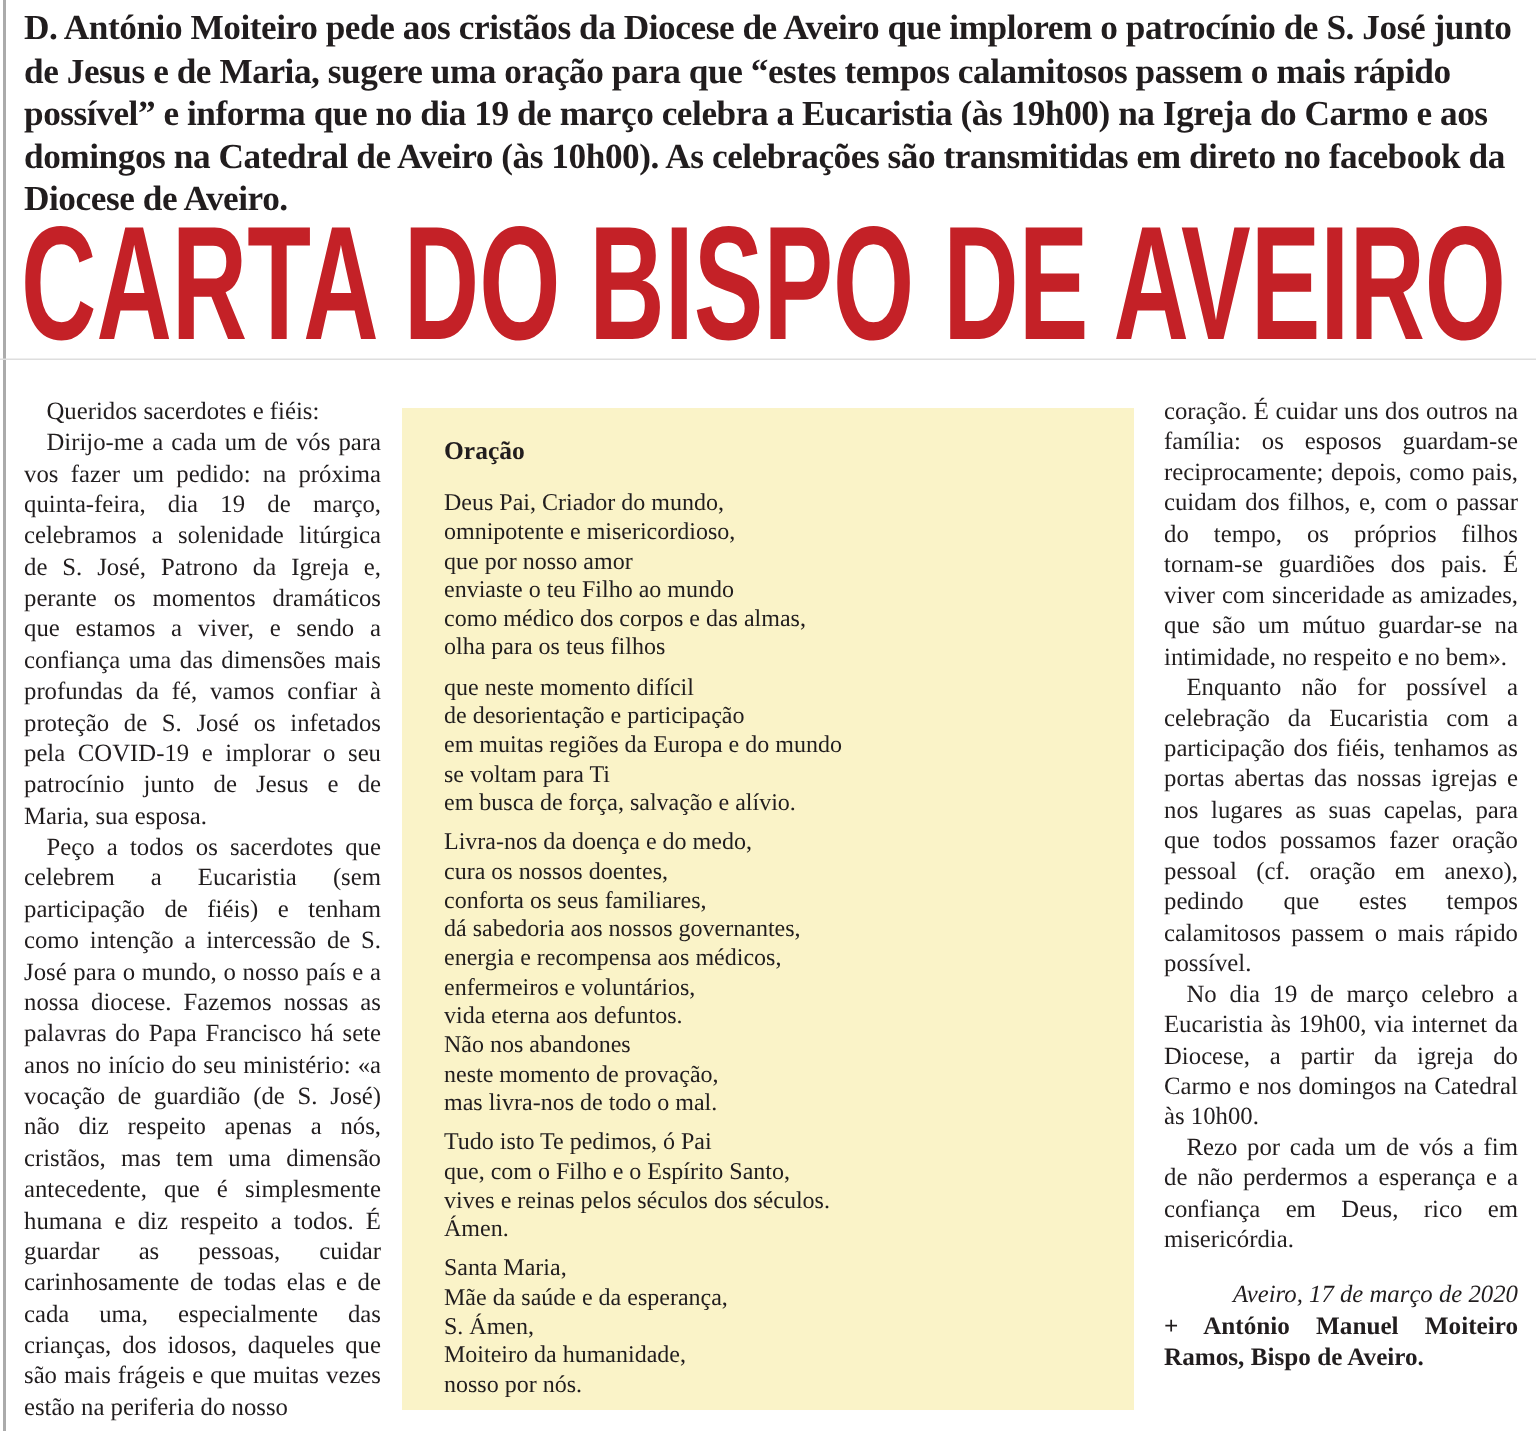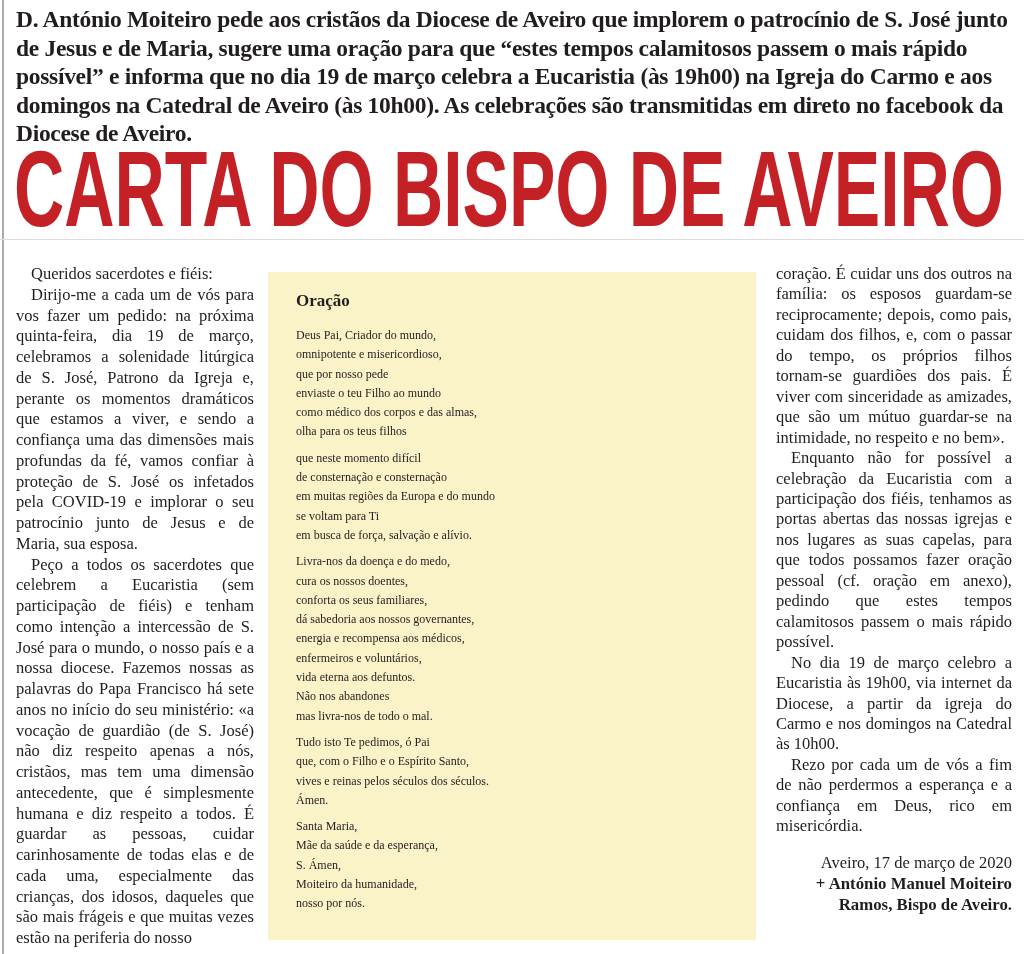--- a/index.html
+++ b/index.html
@@ -88,45 +88,45 @@
   }
   .prayer-title {
     font-weight: bold;
     font-size: 17px;
     line-height: 20px;
     margin: 0 0 15px 0;
   }
   .stanza { margin: 0 0 7px 0; }
   .stanza:last-child { margin-bottom: 0; }
   .pline {
-    font-size: 12px;
+    font-size: 16px;
     line-height: 19.3px;
     white-space: nowrap;
   }
   .col-right {
     width: 236px;
     flex: 0 0 236px;
     font-size: 16.5px;
     line-height: 20.45px;
     text-align: justify;
     hyphens: auto;
     -webkit-hyphens: auto;
     overflow: hidden;
     height: 690px;
   }
   .dateline {
     margin: 16px 0 0 0;
+    font-style: italic;
     text-align: right;
     text-indent: 0;
     font-size: 16.5px;
   }
   .signature {
     margin: 0;
     font-weight: bold;
-    text-align: right;
     text-indent: 0;
     font-size: 16.8px;
     line-height: 21px;
   }
 </style>
 </head>
 <body style="color: rgb(33, 29, 30);">
 
 <div class="left-rule" style="background: rgb(171, 171, 171);"></div>
 
@@ -147,41 +147,42 @@
       <p class="para">Dirijo-me a cada um de vós para vos fazer um pedido: na próxima quinta-feira, dia 19 de março, celebramos a solenidade litúrgica de S. José, Patrono da Igreja e, perante os momentos dramáticos que estamos a viver, e sendo a confiança uma das dimensões mais profundas da fé, vamos confiar à proteção de S. José os infetados pela COVID-19 e implorar o seu patrocínio junto de Jesus e de Maria, sua esposa.</p>
       <p class="para">Peço a todos os sacerdotes que celebrem a Eucaristia (sem participação de fiéis) e tenham como intenção a intercessão de S. José para o mundo, o nosso país e a nossa diocese. Fazemos nossas as palavras do Papa Francisco há sete anos no início do seu ministério: «a vocação de guardião (de S. José) não diz respeito apenas a nós, cristãos, mas tem uma dimensão antecedente, que é simplesmente humana e diz respeito a todos. É guardar as pessoas, cuidar carinhosamente de todas elas e de cada uma, especialmente das crianças, dos idosos, daqueles que são mais frágeis e que muitas vezes estão na periferia do nosso</p>
     </div>
 
   <div class="prayer-box" style="background: rgb(250, 243, 200);">
     <p class="prayer-title">Oração</p>
     <div>
         <div class="stanza">
           <div class="pline">Deus Pai, Criador do mundo,</div>
           <div class="pline">omnipotente e misericordioso,</div>
-          <div class="pline">que por nosso pede</div>
+          <div class="pline">que por nosso amor</div>
           <div class="pline">enviaste o teu Filho ao mundo</div>
           <div class="pline">como médico dos corpos e das almas,</div>
           <div class="pline">olha para os teus filhos</div>
         </div>
         <div class="stanza">
           <div class="pline">que neste momento difícil</div>
-          <div class="pline">de consternação e consternação</div>
+          <div class="pline">de desorientação e participação</div>
           <div class="pline">em muitas regiões da Europa e do mundo</div>
           <div class="pline">se voltam para Ti</div>
           <div class="pline">em busca de força, salvação e alívio.</div>
         </div>
         <div class="stanza">
           <div class="pline">Livra-nos da doença e do medo,</div>
           <div class="pline">cura os nossos doentes,</div>
           <div class="pline">conforta os seus familiares,</div>
           <div class="pline">dá sabedoria aos nossos governantes,</div>
           <div class="pline">energia e recompensa aos médicos,</div>
           <div class="pline">enfermeiros e voluntários,</div>
           <div class="pline">vida eterna aos defuntos.</div>
           <div class="pline">Não nos abandones</div>
+          <div class="pline">neste momento de provação,</div>
           <div class="pline">mas livra-nos de todo o mal.</div>
         </div>
         <div class="stanza">
           <div class="pline">Tudo isto Te pedimos, ó Pai</div>
           <div class="pline">que, com o Filho e o Espírito Santo,</div>
           <div class="pline">vives e reinas pelos séculos dos séculos.</div>
           <div class="pline">Ámen.</div>
         </div>
         <div class="stanza">
           <div class="pline">Santa Maria,</div>

